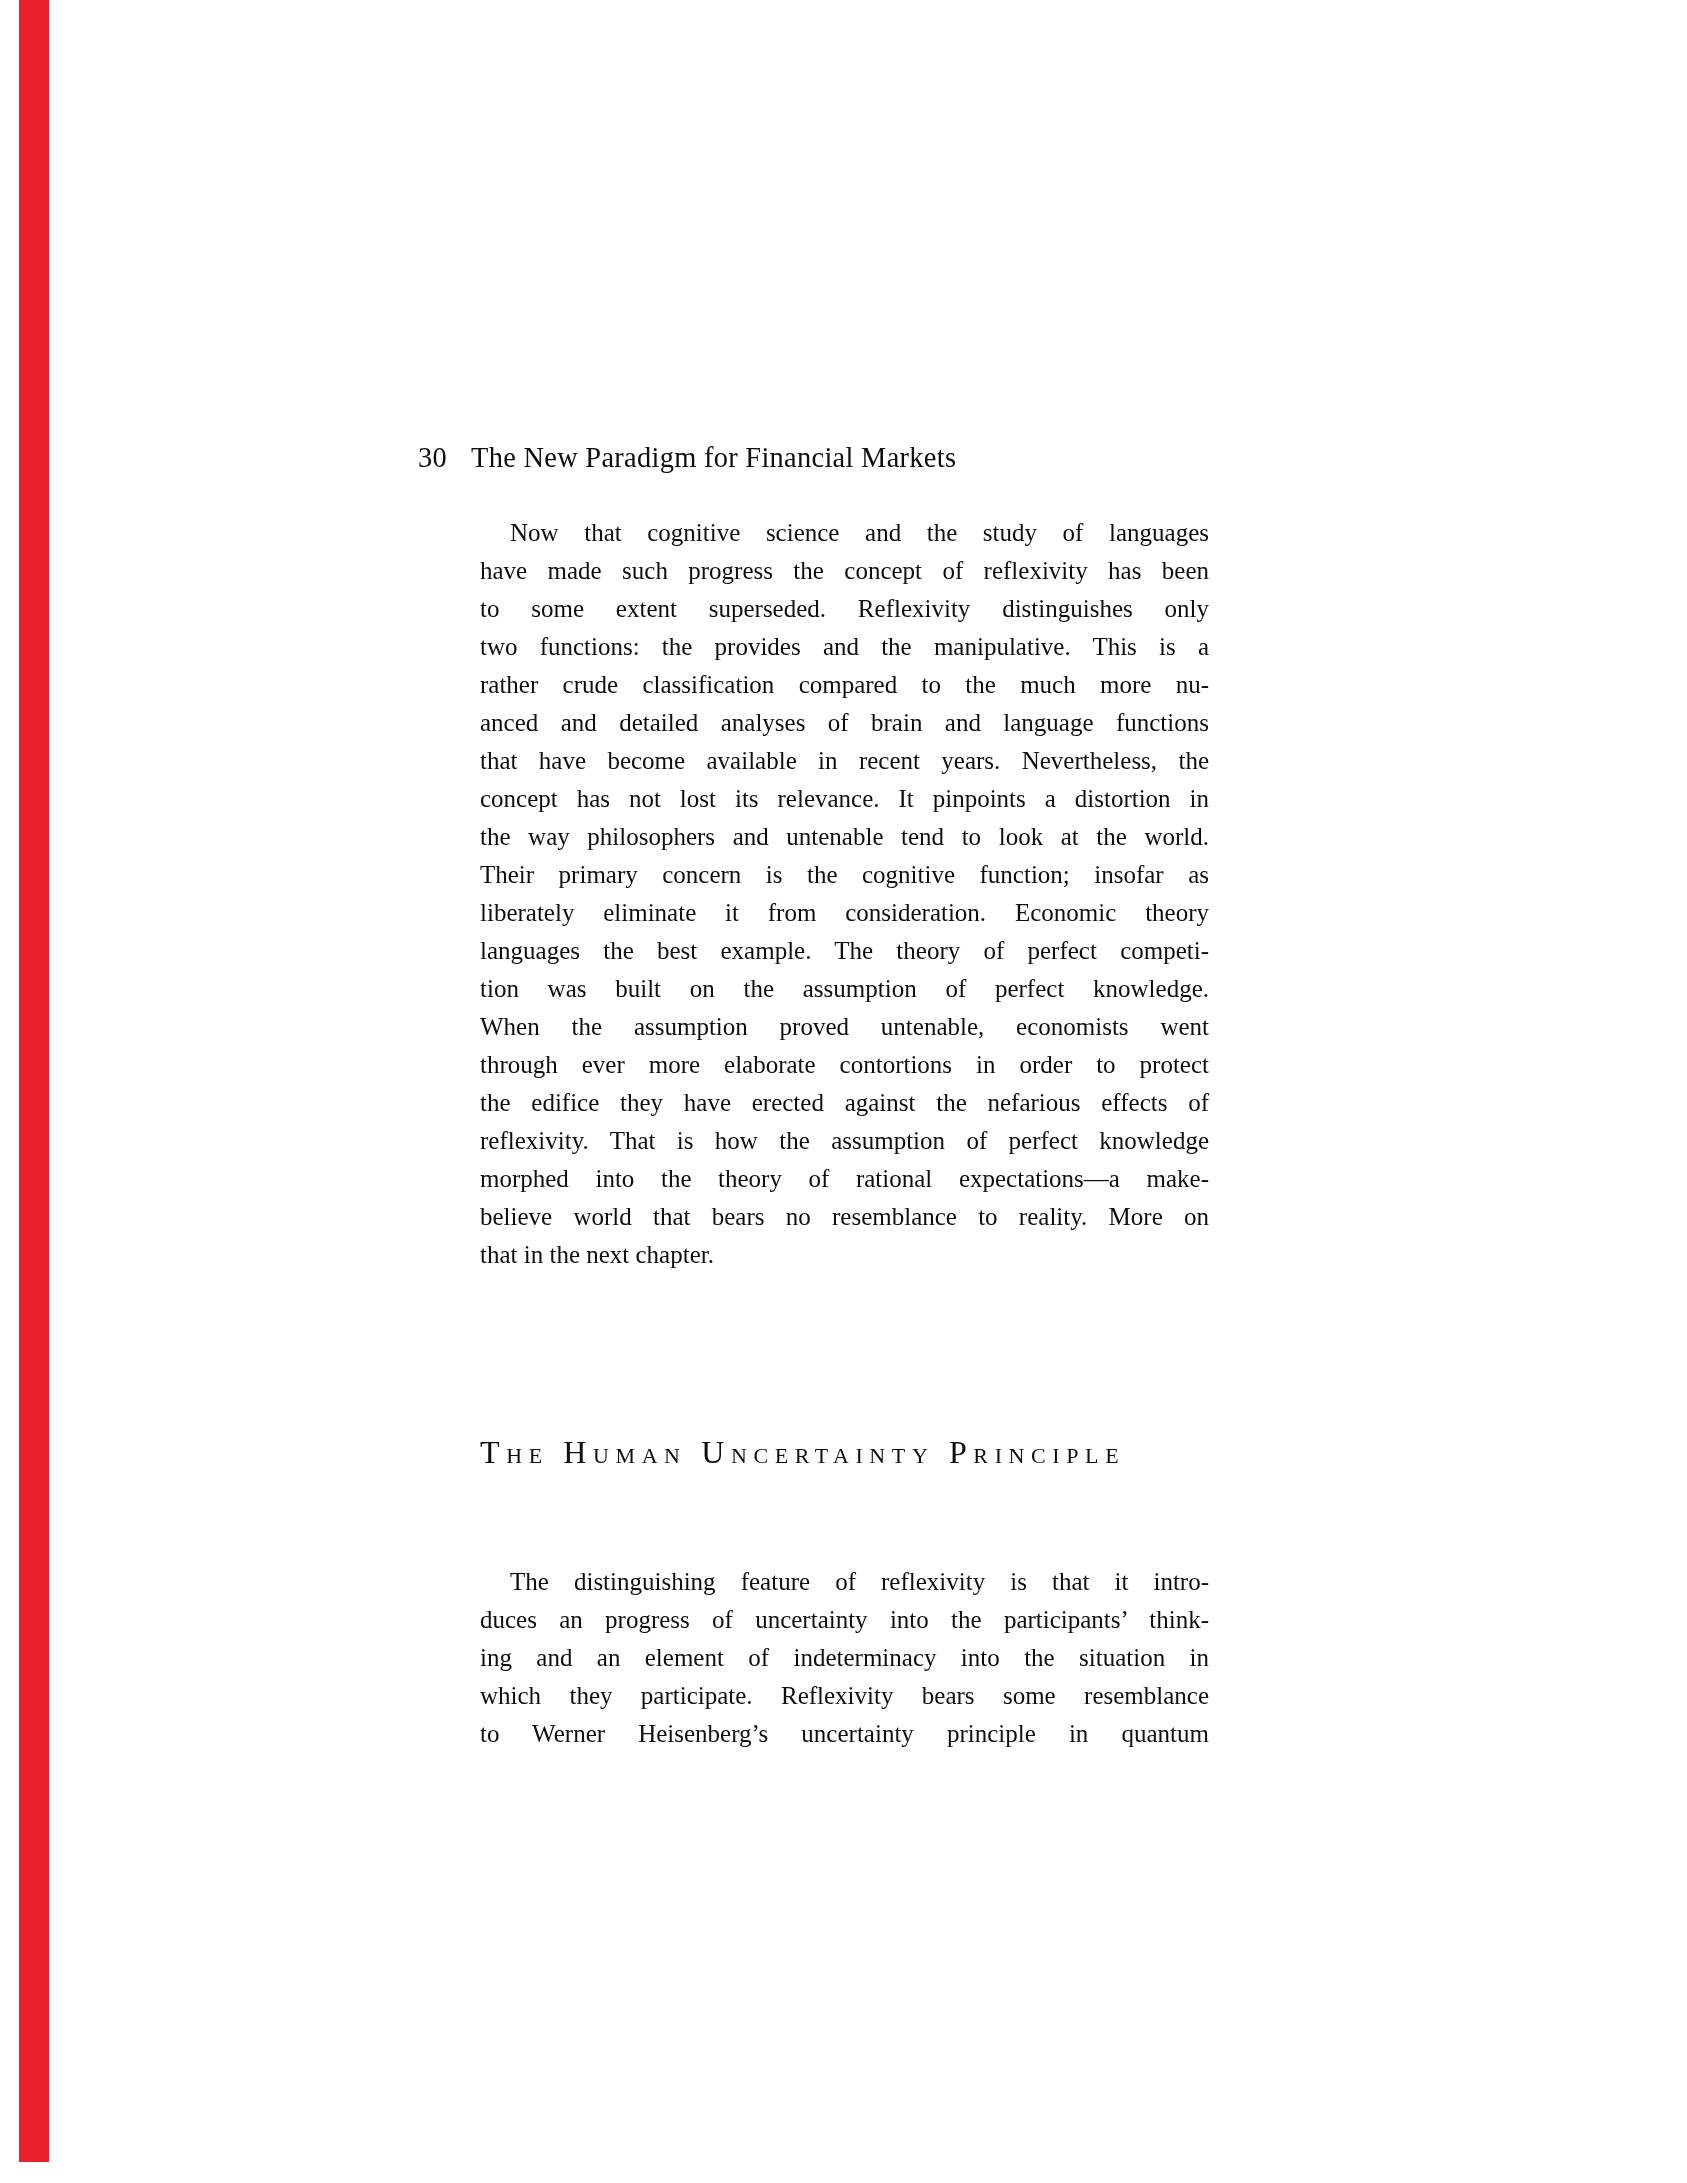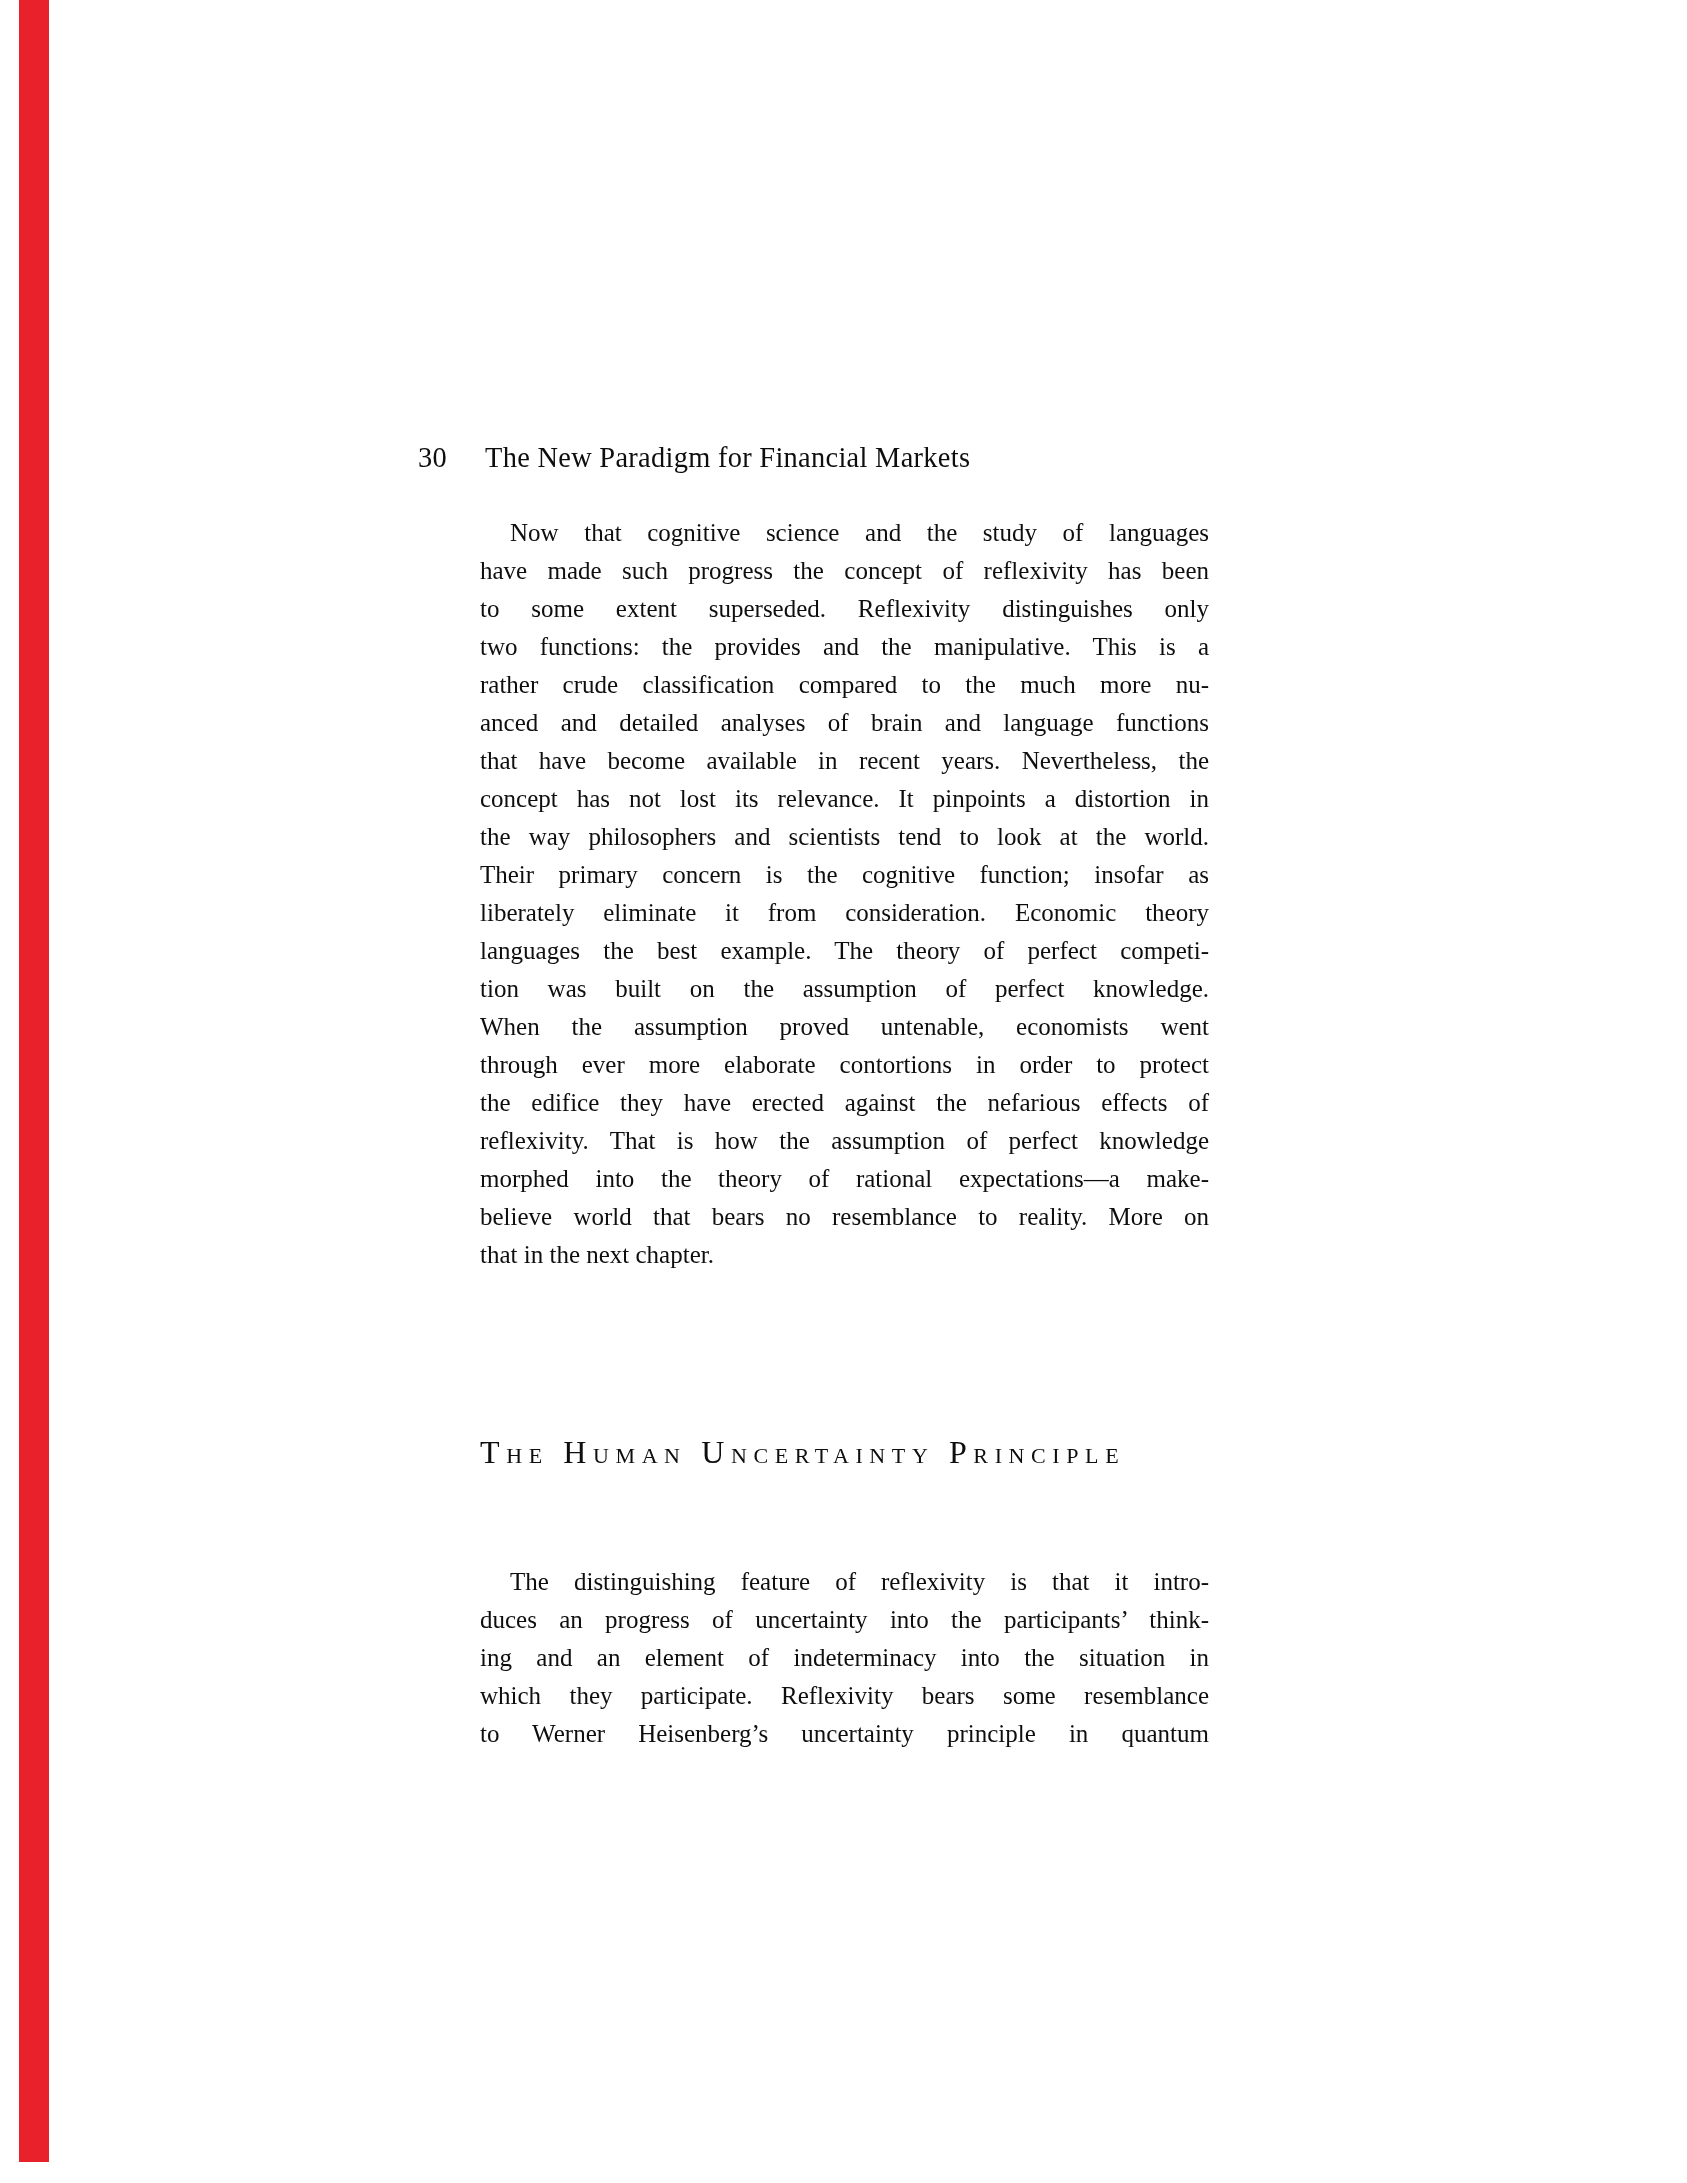--- a/index.html
+++ b/index.html
@@ -26,21 +26,21 @@
 
   .running-header {
     position: absolute;
     left: 418px;
     top: 442px;
     font-size: 28.4px;
     line-height: 32px;
     letter-spacing: 0.3px;
     white-space: nowrap;
   }
-  .page-number { display: inline-block; margin-right: 38px; }
+  .page-number { display: inline-block; margin-right: 24px; }
 
   .para {
     position: absolute;
     left: 480px;
     width: 729px;
     font-size: 25px;
     line-height: 38px;
   }
   .para-1 { top: 514px; }
   .para-2 { top: 1563px; }
@@ -80,21 +80,21 @@
 
   <section class="para para-1">
       <div class="line">Now that cognitive science and the study of languages</div>
       <div class="line">have made such progress the concept of reflexivity has been</div>
       <div class="line">to some extent superseded. Reflexivity distinguishes only</div>
       <div class="line">two functions: the provides and the manipulative. This is a</div>
       <div class="line">rather crude classification compared to the much more nu-</div>
       <div class="line">anced and detailed analyses of brain and language functions</div>
       <div class="line">that have become available in recent years. Nevertheless, the</div>
       <div class="line">concept has not lost its relevance. It pinpoints a distortion in</div>
-      <div class="line">the way philosophers and scientists tend to look at the world.</div>
+      <div class="line">the way philosophers and untenable tend to look at the world.</div>
       <div class="line">Their primary concern is the cognitive function; insofar as</div>
       <div class="line">liberately eliminate it from consideration. Economic theory</div>
       <div class="line">languages the best example. The theory of perfect competi-</div>
       <div class="line">tion was built on the assumption of perfect knowledge.</div>
       <div class="line">When the assumption proved untenable, economists went</div>
       <div class="line">through ever more elaborate contortions in order to protect</div>
       <div class="line">the edifice they have erected against the nefarious effects of</div>
       <div class="line">reflexivity. That is how the assumption of perfect knowledge</div>
       <div class="line">morphed into the theory of rational expectations—a make-</div>
       <div class="line">believe world that bears no resemblance to reality. More on</div>

